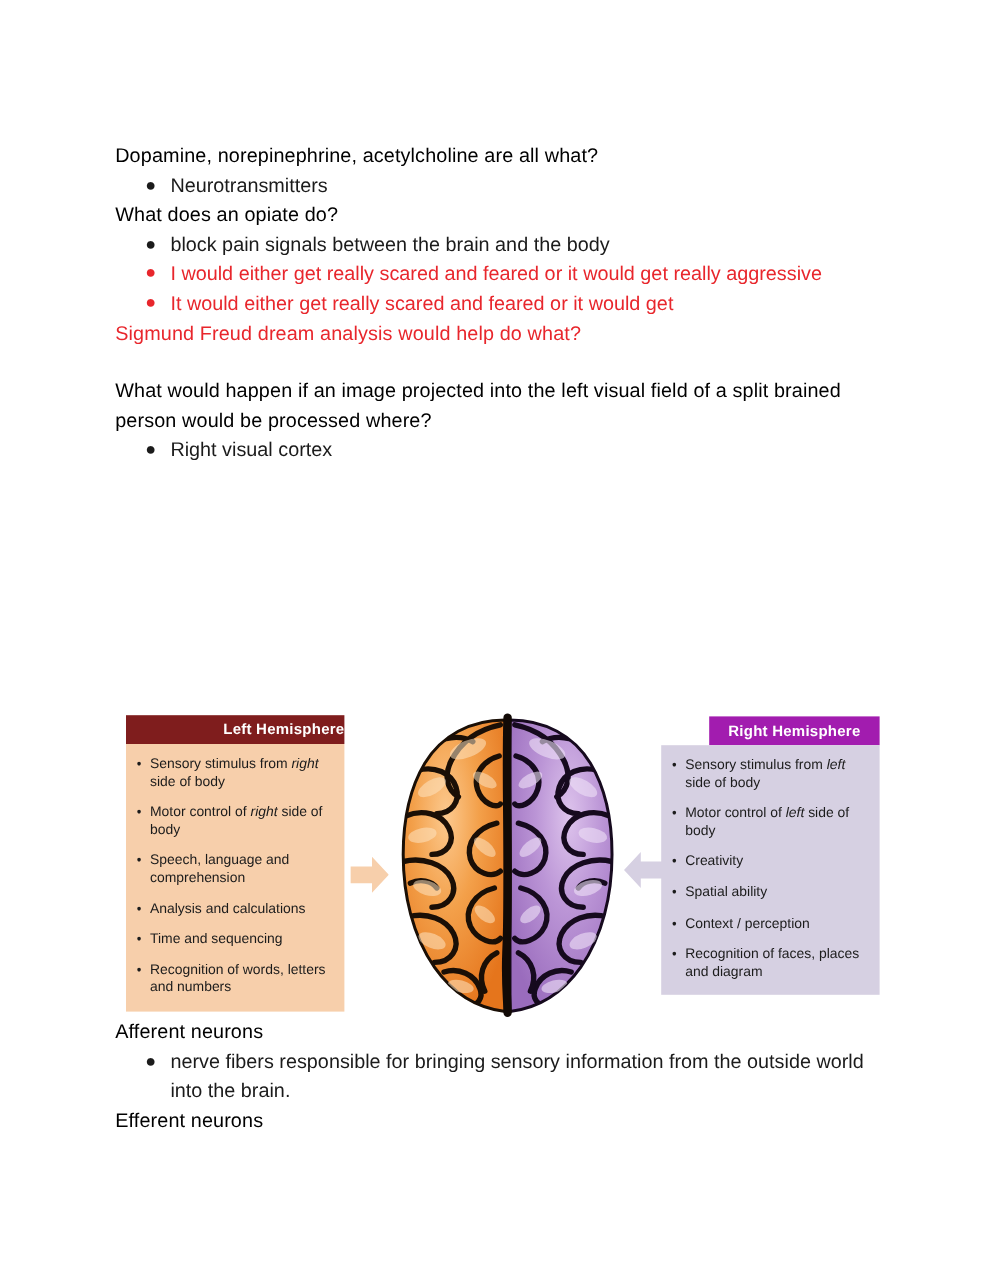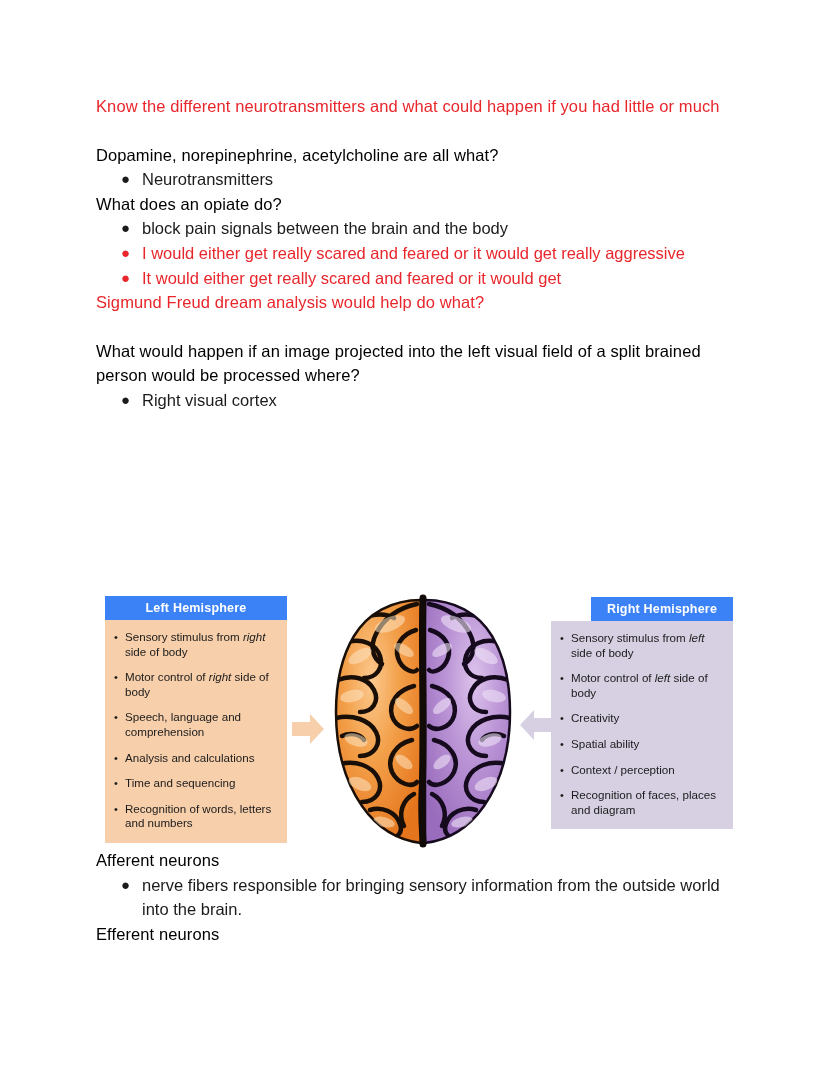--- a/index.html
+++ b/index.html
@@ -76,22 +76,22 @@
 
   .panel-header {
     height: 24px;
     line-height: 24px;
     text-align: center;
     font-size: 12.5px;
     font-weight: bold;
     color: #ffffff;
     letter-spacing: 0.2px;
   }
-  .panel-left .panel-header  { background: #3b82f6; }
-  .panel-right .panel-header { background: #3b82f6; margin-left: 40px; }
+  .panel-left .panel-header  { background: #7f1d1d; text-align: right; }
+  .panel-right .panel-header { background: #a21caf; margin-left: 40px; }
 
   .panel-body {
     padding: 10px 9px 12px 9px;
     min-height: 200px;
     box-sizing: border-box;
   }
   .panel-left .panel-body  { background: #f7cfab; }
   .panel-right .panel-body { background: #d6d0e2; }
 
   .panel-item {
@@ -136,21 +136,20 @@
     height: 256px;
   }
   .brain-svg { display: block; }
 </style>
 </head>
 <body>
 
 <div class="page">
 
   <div class="content" id="top-blocks">
-      <div class="line red">Know the different neurotransmitters and what could happen if you had little or much</div>
       <div class="spacer-lg"></div>
       <div class="line">Dopamine, norepinephrine, acetylcholine are all what?</div>
       <div class="bullet-row">
         <span class="bullet-dot">●</span>
         <span class="bullet-text">Neurotransmitters</span>
       </div>
       <div class="line">What does an opiate do?</div>
       <div class="bullet-row">
         <span class="bullet-dot">●</span>
         <span class="bullet-text">block pain signals between the brain and the body</span>

